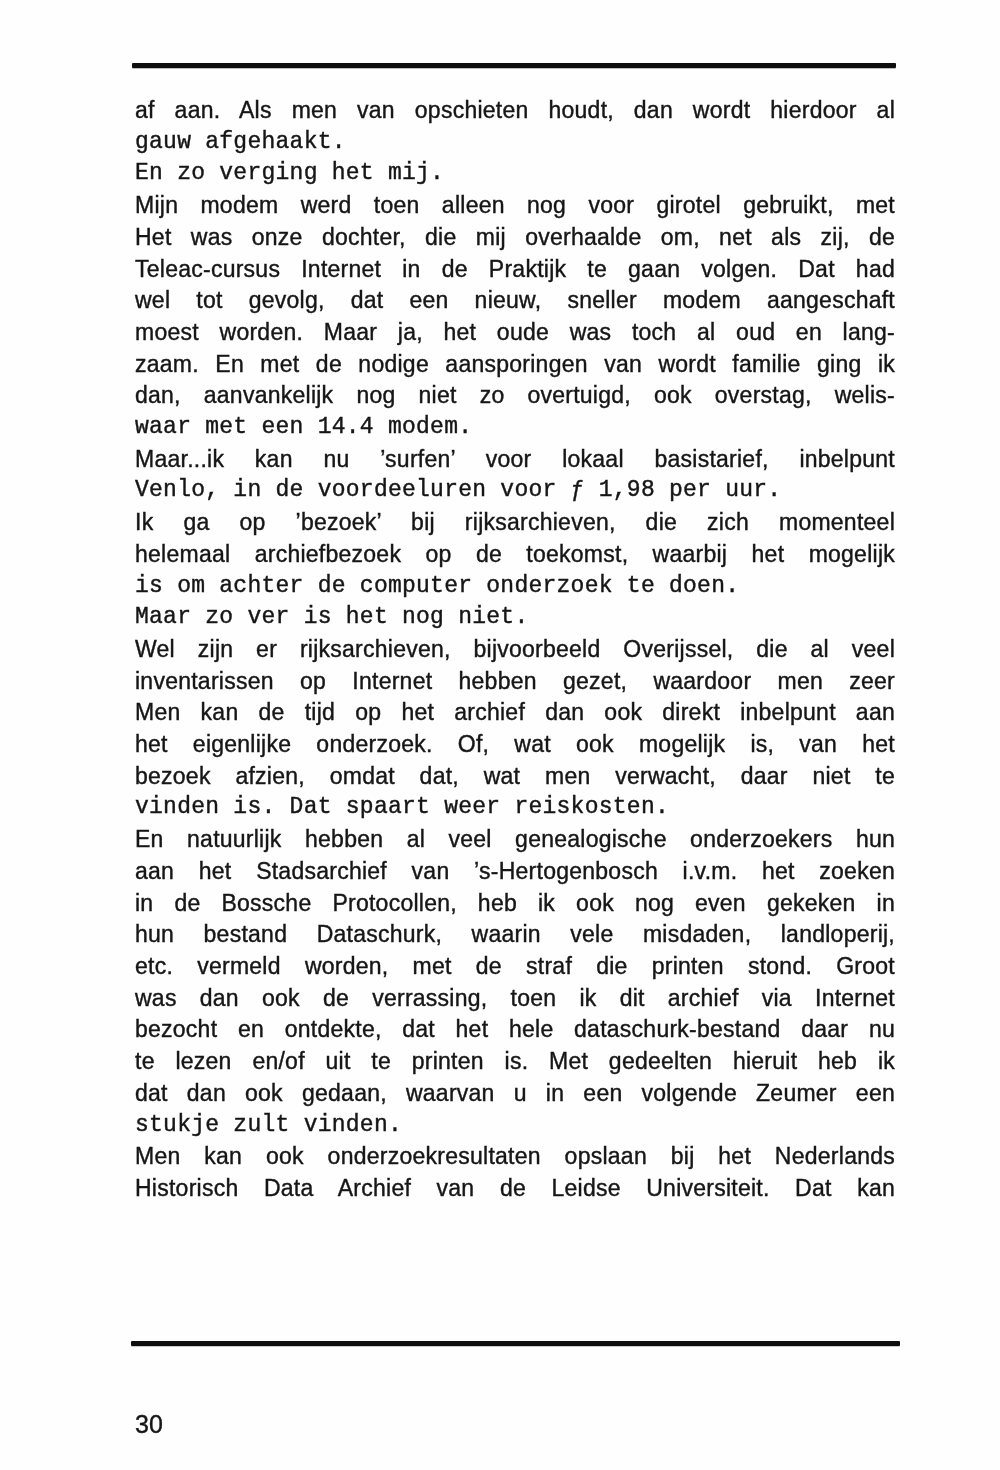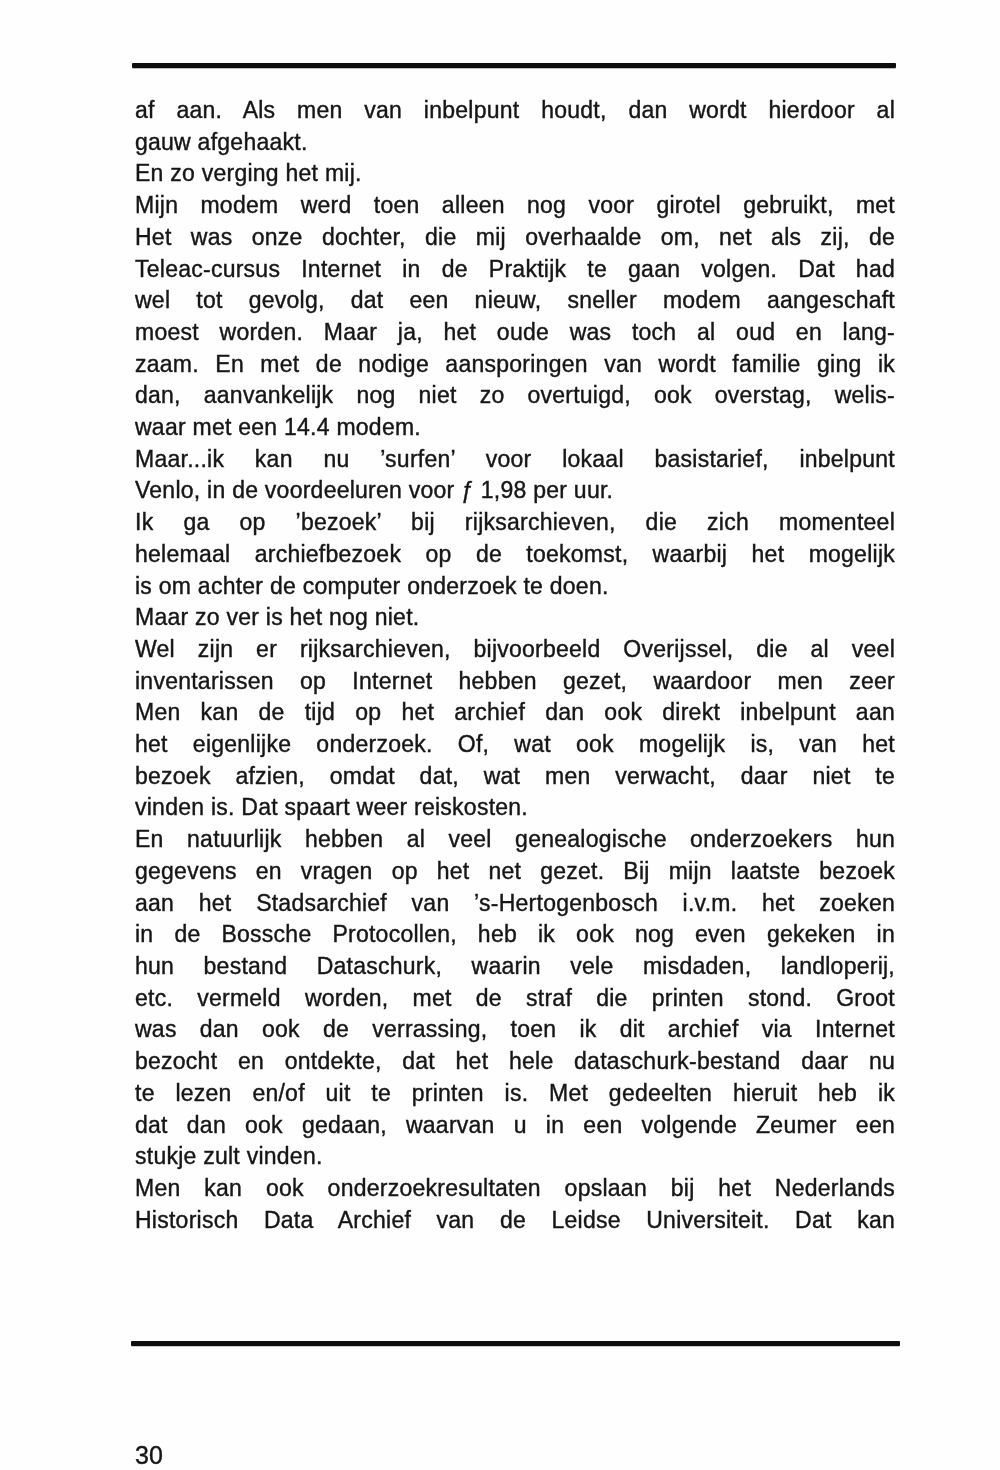--- a/index.html
+++ b/index.html
@@ -43,36 +43,37 @@
     letter-spacing: 0.25px;
     -webkit-text-stroke: 0.4px var(--text-color);
   }
   .line {
     text-align: justify;
     text-align-last: justify;
   }
   .line.end {
     text-align: left;
     text-align-last: left;
+    font-family: Liberation Mono, monospace;
   }
   .page-number {
     position: absolute;
-    left: 135px; top: 1440px;
+    left: 135px; top: 1409px;
     font-size: 25px;
     line-height: 30px;
     -webkit-text-stroke: 0.4px var(--text-color);
   }
 </style>
 </head>
 <body>
 
 <div class="page">
   <div class="rule rule-top"></div>
   <div class="text-block">
-      <div class="line">af aan. Als men van inbelpunt houdt, dan wordt hierdoor al</div>
+      <div class="line">af aan. Als men van opschieten houdt, dan wordt hierdoor al</div>
       <div class="line end">gauw afgehaakt.</div>
       <div class="line end">En zo verging het mij.</div>
       <div class="line">Mijn modem werd toen alleen nog voor girotel gebruikt, met</div>
       <div class="line">Het was onze dochter, die mij overhaalde om, net als zij, de</div>
       <div class="line">Teleac-cursus Internet in de Praktijk te gaan volgen. Dat had</div>
       <div class="line">wel tot gevolg, dat een nieuw, sneller modem aangeschaft</div>
       <div class="line">moest worden. Maar ja, het oude was toch al oud en lang-</div>
       <div class="line">zaam. En met de nodige aansporingen van wordt familie ging ik</div>
       <div class="line">dan, aanvankelijk nog niet zo overtuigd, ook overstag, welis-</div>
       <div class="line end">waar met een 14.4 modem.</div>
@@ -82,21 +83,20 @@
       <div class="line">helemaal archiefbezoek op de toekomst, waarbij het mogelijk</div>
       <div class="line end">is om achter de computer onderzoek te doen.</div>
       <div class="line end">Maar zo ver is het nog niet.</div>
       <div class="line">Wel zijn er rijksarchieven, bijvoorbeeld Overijssel, die al veel</div>
       <div class="line">inventarissen op Internet hebben gezet, waardoor men zeer</div>
       <div class="line">Men kan de tijd op het archief dan ook direkt inbelpunt aan</div>
       <div class="line">het eigenlijke onderzoek. Of, wat ook mogelijk is, van het</div>
       <div class="line">bezoek afzien, omdat dat, wat men verwacht, daar niet te</div>
       <div class="line end">vinden is. Dat spaart weer reiskosten.</div>
       <div class="line">En natuurlijk hebben al veel genealogische onderzoekers hun</div>
-      <div class="line">gegevens en vragen op het net gezet. Bij mijn laatste bezoek</div>
       <div class="line">aan het Stadsarchief van ’s-Hertogenbosch i.v.m. het zoeken</div>
       <div class="line">in de Bossche Protocollen, heb ik ook nog even gekeken in</div>
       <div class="line">hun bestand Dataschurk, waarin vele misdaden, landloperij,</div>
       <div class="line">etc. vermeld worden, met de straf die printen stond. Groot</div>
       <div class="line">was dan ook de verrassing, toen ik dit archief via Internet</div>
       <div class="line">bezocht en ontdekte, dat het hele dataschurk-bestand daar nu</div>
       <div class="line">te lezen en/of uit te printen is. Met gedeelten hieruit heb ik</div>
       <div class="line">dat dan ook gedaan, waarvan u in een volgende Zeumer een</div>
       <div class="line end">stukje zult vinden.</div>
       <div class="line">Men kan ook onderzoekresultaten opslaan bij het Nederlands</div>

